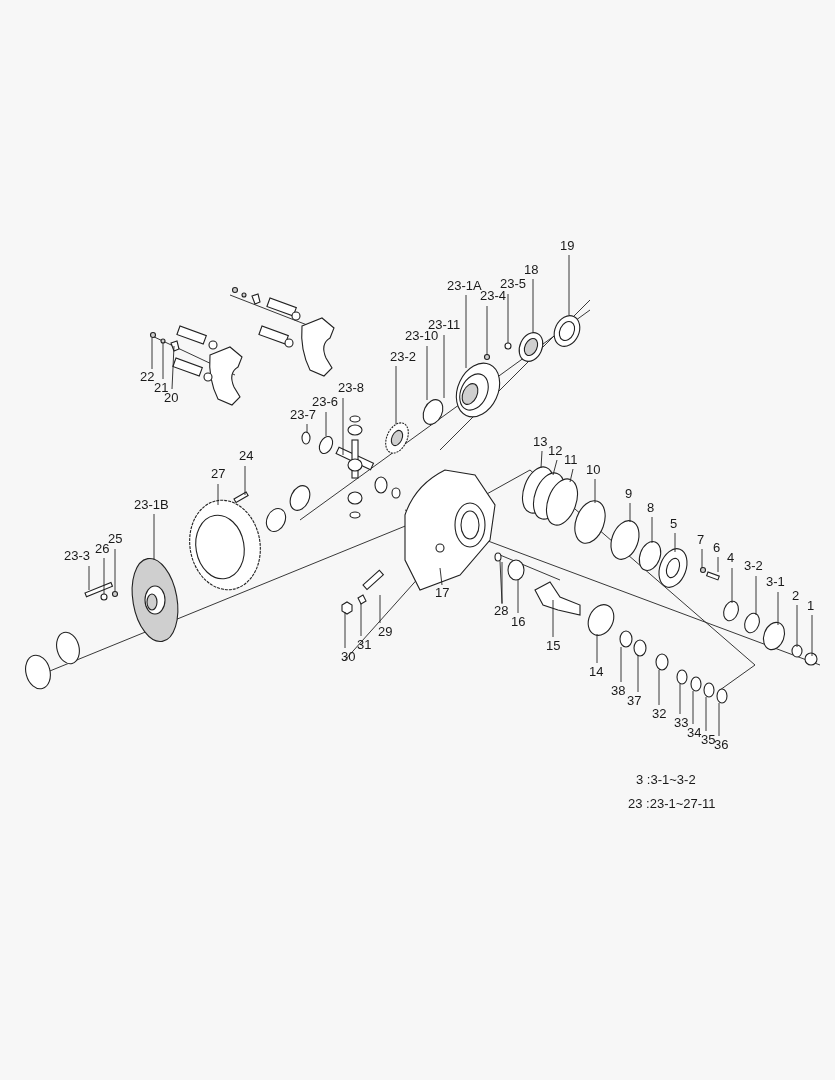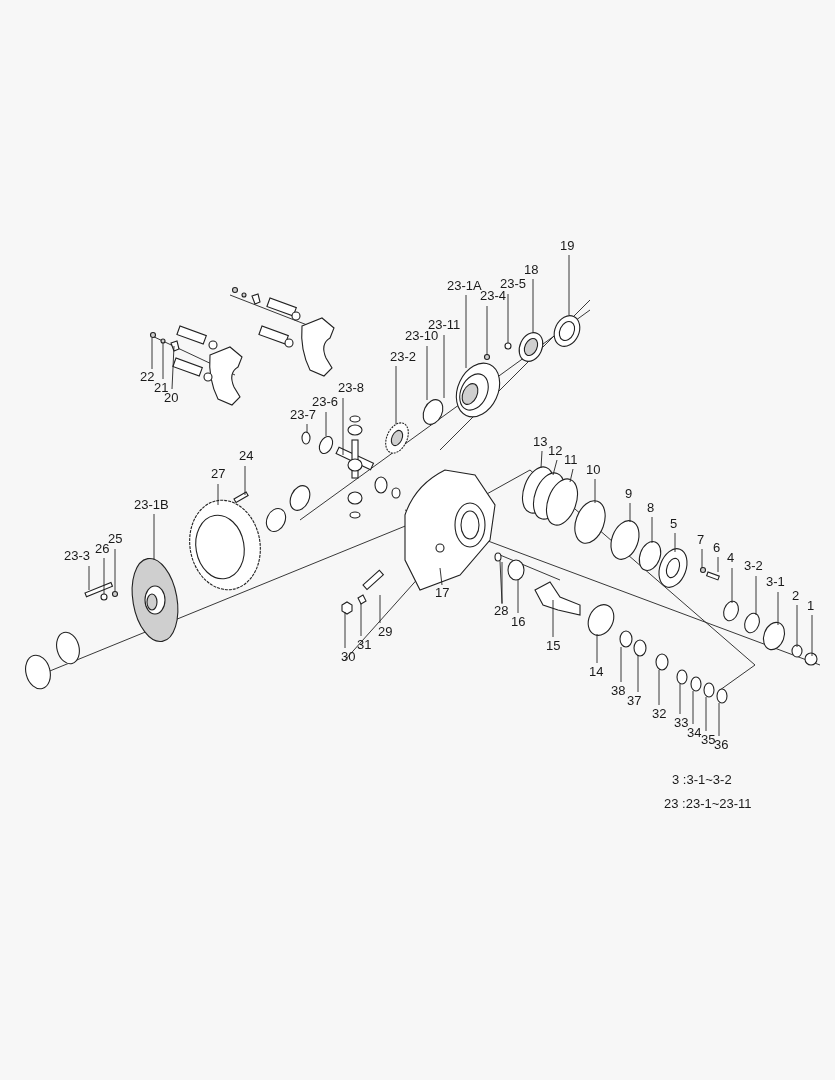--- a/index.html
+++ b/index.html
@@ -1,20 +1,20 @@
 <!DOCTYPE html>
 <html><head>
 <meta charset="utf-8">
 <style>
   html, body { margin:0; padding:0; background:#f7f7f7; }
   body { width:835px; height:1080px; position:relative; overflow:hidden;
          font-family:"Liberation Sans", sans-serif; }
   #diagram { position:absolute; left:0; top:0; width:835px; height:1080px; }
   .lbl { font-family:"Liberation Sans", sans-serif; font-size:13px; fill:#1a1a1a; }
-  .note { position:absolute; font-family:"Liberation Sans", sans-serif; font-size:13px; color:#1a1a1a;margin-left:36px; }
+  .note { position:absolute; font-family:"Liberation Sans", sans-serif; font-size:13px; color:#1a1a1a; }
   .part { fill:#fff; stroke:#222; stroke-width:1.1; }
   .partd { fill:#cfcfcf; stroke:#222; stroke-width:1.1; }
   .ln { stroke:#222; stroke-width:0.9; fill:none; }
   .lead { stroke:#222; stroke-width:0.9; }
 </style>
 </head>
 <body>
 
 <svg id="diagram" viewBox="0 0 835 1080" xmlns="http://www.w3.org/2000/svg">
 
@@ -244,13 +244,13 @@
     <text class="lbl" x="674" y="727">33</text>
     <text class="lbl" x="687" y="737">34</text>
     <text class="lbl" x="701" y="744">35</text>
     <text class="lbl" x="714" y="749">36</text>
     <text class="lbl" x="627" y="705">37</text>
     <text class="lbl" x="611" y="695">38</text>
   </g>
 </svg>
 
 <div class="note" style="left:636px; top:772px;">3 :3-1~3-2</div>
-<div class="note" style="left:628px; top:796px;">23 :23-1~23-11</div>
+<div class="note" style="left:628px; top:796px;">23 :23-1~27-11</div>
 
 </body></html>

